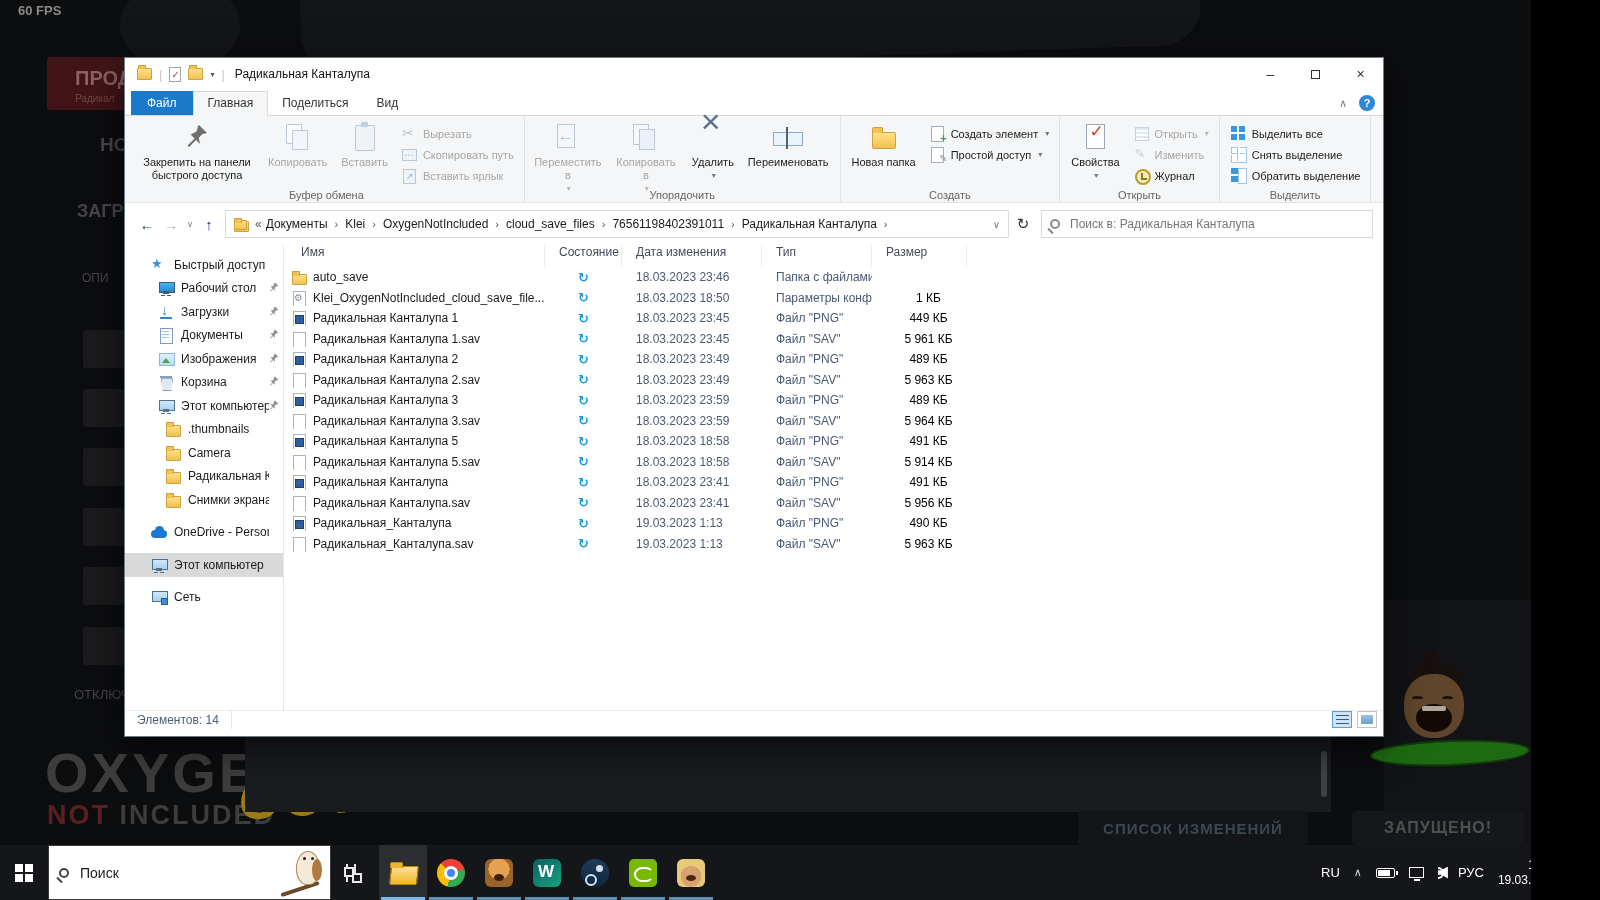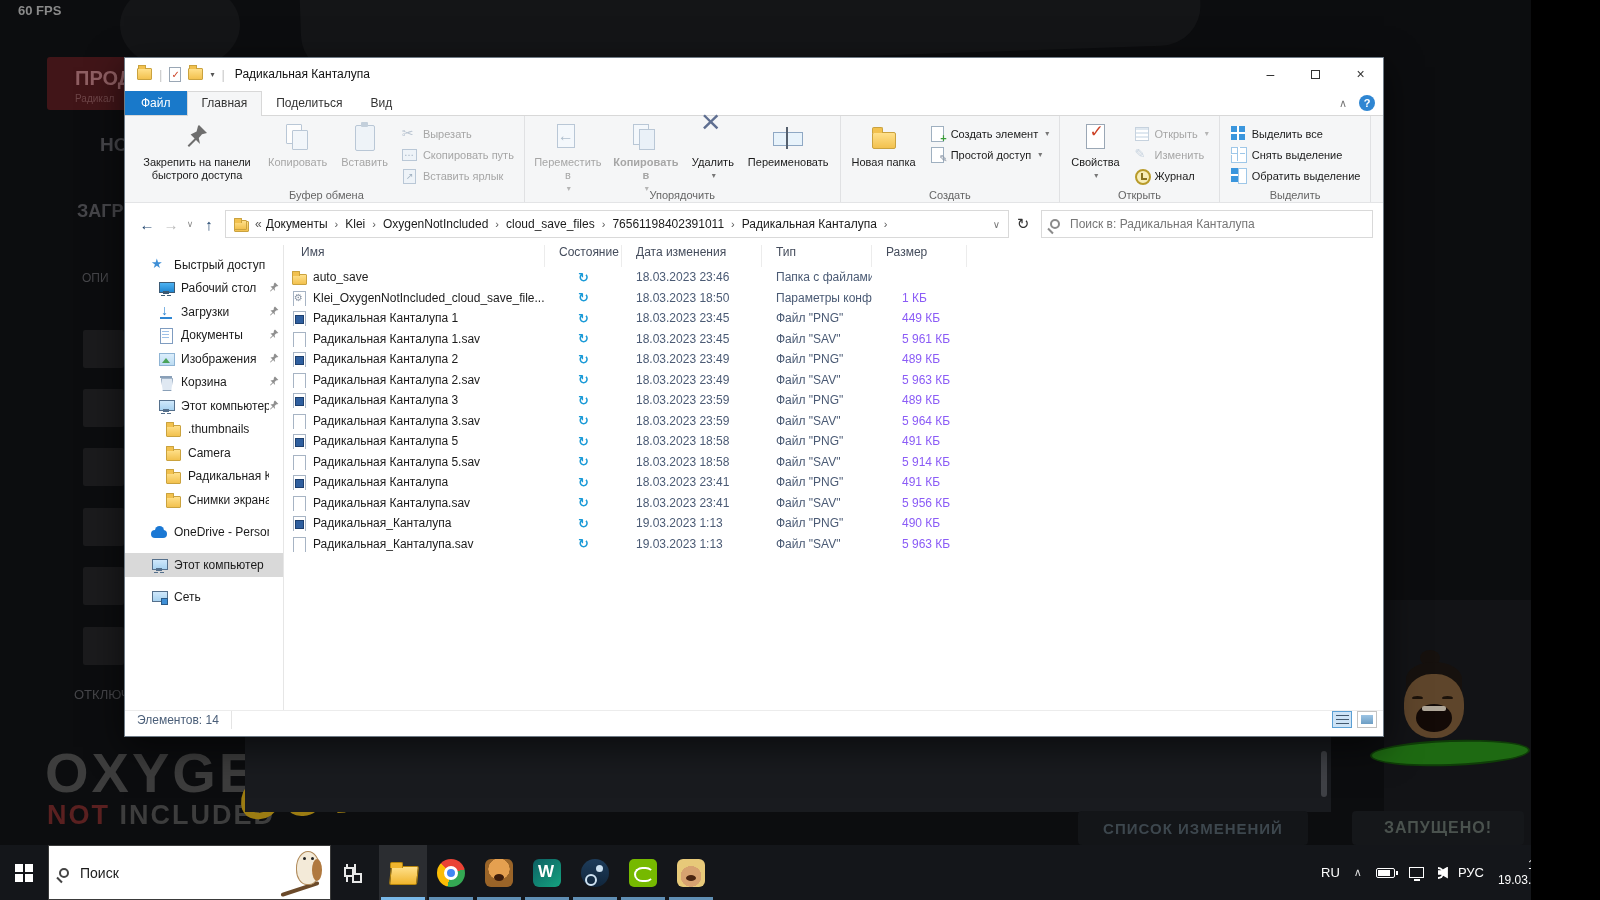--- a/index.html
+++ b/index.html
@@ -47,21 +47,21 @@
   .qat-check{width:12px;height:15px;background:#fff;border:1px solid #9aa7b5;position:relative;}
   .qat-check::after{content:"✓";position:absolute;left:1px;top:1px;font-size:10px;font-weight:bold;color:var(--c-properties-check,#cc4125);}
   .qat .dd{font-size:8px;color:#555;}
   .win-title{margin-left:10px;font-size:12px;color:#111;}
   .win-controls{position:absolute;right:0;top:0;height:32px;display:flex;}
   .wc{width:45px;height:32px;display:flex;align-items:center;justify-content:center;color:#333;font-size:14px;}
   .wc .maxbox{width:9px;height:9px;border:1px solid #333;}
   
   .tabsrow{position:absolute;left:0;top:32px;right:0;height:26px;background:#fff;border-bottom:1px solid #d8d8d8;display:flex;align-items:flex-end;}
   .tab{padding:4px 14px 5px;font-size:12px;color:#333;}
-  .tab.file{background:var(--c-file-tab,#1979ca);color:#fff;padding:5px 16px;}
+  .tab.file{background:var(--c-file-tab,#1979ca);color:#fff;margin-left:6px;padding:5px 16px;}
   .tab.active{background:#f5f6f7;border:1px solid #d8d8d8;border-bottom:none;position:relative;top:1px;padding-bottom:6px;}
   .tabs-right{position:absolute;right:8px;top:5px;display:flex;align-items:center;gap:12px;}
   .collapse-chev{color:#777;font-size:11px;}
   .help-btn{width:16px;height:16px;border-radius:50%;background:var(--c-help,#2f86d2);color:#fff;font-size:11px;font-weight:bold;
             display:flex;align-items:center;justify-content:center;}
   
   .ribbon{position:absolute;left:0;top:58px;right:0;height:87px;background:#f5f6f7;border-bottom:1px solid #e3e4e6;
           display:flex;align-items:stretch;padding-left:4px;}
   .rgroup{position:relative;display:flex;align-items:flex-start;padding:3px 4px 16px;border-right:1px solid #e0e1e3;}
   .rgroup-label{position:absolute;bottom:1px;left:0;right:0;text-align:center;font-size:11px;color:#666;}
@@ -172,21 +172,21 @@
   .fhead{display:grid;grid-template-columns:258px 77px 140px 110px 95px;padding-left:3px;height:22px;align-items:center;
          color:#444c5c;font-size:12px;position:relative;}
   .fhead .hc{padding-left:14px;height:100%;display:flex;align-items:flex-start;border-right:1px solid #ececec;position:relative;}
   .fhead .hc.size{justify-content:flex-start;}
   .sortcaret{position:absolute;left:233px;top:-3px;color:#777;font-size:9px;}
   .frow{display:grid;grid-template-columns:258px 77px 140px 110px 95px;padding-left:3px;height:20.5px;align-items:center;font-size:12px;}
   .fc{white-space:nowrap;overflow:hidden;}
   .fc.name{display:flex;align-items:center;padding-left:4px;color:#1b1b1b;}
   .fc.status{text-align:center;}
   .fc.date,.fc.type{color:#4a5a74;padding-left:14px;}
-  .fc.size{color:#8b5cf6;text-align:left;padding-right:12px;padding-left:30px;}
+  .fc.size{color:#000000;text-align:center;padding-right:12px;padding-left:30px;}
   .sync{color:var(--c-sync,#1a9ad7);font-weight:bold;font-size:13px;}
   .ficon{width:16px;height:16px;position:relative;flex:none;margin-right:6px;}
   .ficon[data-name="folder-icon"]::before{content:"";position:absolute;left:1px;top:5px;width:13px;height:9px;background:linear-gradient(#ffe08a,#f2c14e);border:1px solid #caa23e;border-radius:1px;}
   .ficon[data-name="folder-icon"]::after{content:"";position:absolute;left:1px;top:2px;width:6px;height:4px;background:#f2c14e;border:1px solid #caa23e;border-bottom:none;border-radius:1px 1px 0 0;}
   .ficon[data-name="config-file-icon"]::before,.ficon[data-name="png-file-icon"]::before,.ficon[data-name="sav-file-icon"]::before{
       content:"";position:absolute;left:2px;top:1px;width:11px;height:14px;background:#fff;border:1px solid #a7b4c4;}
   .ficon[data-name="config-file-icon"]::after{content:"⚙";position:absolute;left:3px;top:2px;font-size:10px;color:#8a95a5;}
   .ficon[data-name="png-file-icon"]::after{content:"";position:absolute;left:4px;top:5px;width:7px;height:7px;background:#2e5e9e;border:1px solid #1d3f6e;}
   
   .statusbar{position:absolute;left:0;bottom:0;right:0;height:26px;border-top:1px solid #ececec;display:flex;align-items:flex-start;
@@ -369,21 +369,21 @@
         </div>
         <div class="rgroup-label" data-name="group-label">Буфер обмена</div>
       </div>
 
       <div class="rgroup" data-name="ribbon-group-organize">
         <div class="rbb dis" style="width:78px;" data-name="move-to-button">
           <span class="ri i-move" data-name="move-to-icon"></span>
           <span class="lbl">Переместить в</span>
             <span class="ddc" data-name="dropdown-icon">▾</span>
         </div>
-        <div class="rbb dis" style="width:78px;font-weight:bold;" data-name="copy-to-button">
+        <div class="rbb dis" style="width:78px;" data-name="copy-to-button">
           <span class="ri i-copyto" data-name="copy-to-icon"></span>
           <span class="lbl">Копировать в</span>
             <span class="ddc" data-name="dropdown-icon">▾</span>
         </div>
         <div class="rbb" data-name="delete-button">
           <span class="ri i-delete" data-name="delete-icon"></span>
           <span class="lbl">Удалить</span>
             <span class="ddc" data-name="dropdown-icon">▾</span>
         </div>
         <div class="rbb" data-name="rename-button">

